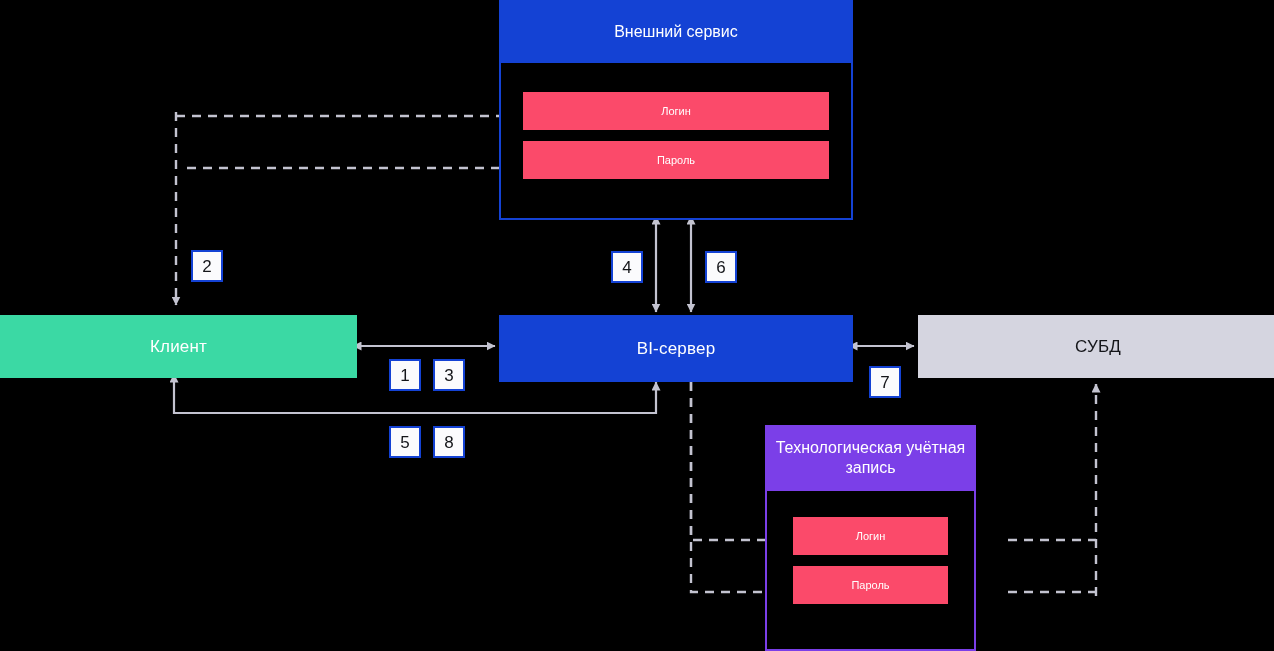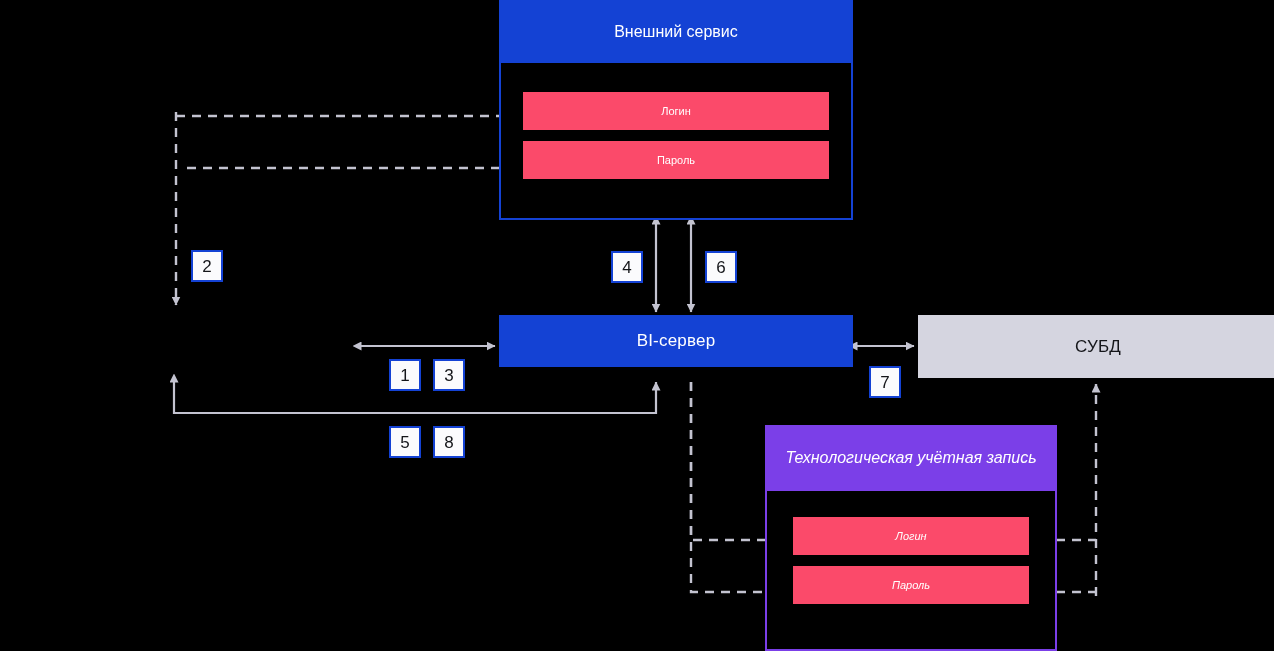--- a/index.html
+++ b/index.html
@@ -36,21 +36,21 @@
     width: 357px;
     height: 63px;
     background: #3bd9a4;
     color: #ffffff;
   }
 
   .node-biserver {
     left: 499px;
     top: 315px;
     width: 354px;
-    height: 52px;
+    height: 67px;
     background: #1442d4;
     color: #ffffff;
   }
 
   .node-dbms {
     left: 918px;
     top: 315px;
     width: 360px;
     height: 63px;
     background: #d5d5e0;
@@ -95,23 +95,22 @@
     border: 2px solid #1442d4;
     border-top: none;
     height: 157px;
     padding: 29px 22px 0 22px;
   }
 
   
   .group-tech {
     left: 765px;
     top: 425px;
-    width: 292px;
+    width: 211px;
     height: 226px;
-    font-style: italic;
   }
   .group-tech .group-header {
     background: #7b3fe8;
     height: 66px;
   }
   .group-tech .group-body {
     border: 2px solid #7b3fe8;
     border-top: none;
     height: 160px;
     padding: 26px 26px 0 26px;
@@ -228,20 +227,21 @@
   </svg>
 
   <div class="group group-external">
     <div class="group-header">Внешний сервис</div>
     <div class="group-body">
       <div class="cred">Логин</div>
       <div class="cred">Пароль</div>
     </div>
   </div>
 
+  <div class="node node-client">Клиент</div>
 
   <div class="node node-biserver">BI-сервер</div>
 
   <div class="node node-dbms">СУБД</div>
 
   <div class="group group-tech">
     <div class="group-header">Технологическая учётная запись</div>
     <div class="group-body">
       <div class="cred">Логин</div>
       <div class="cred">Пароль</div>

